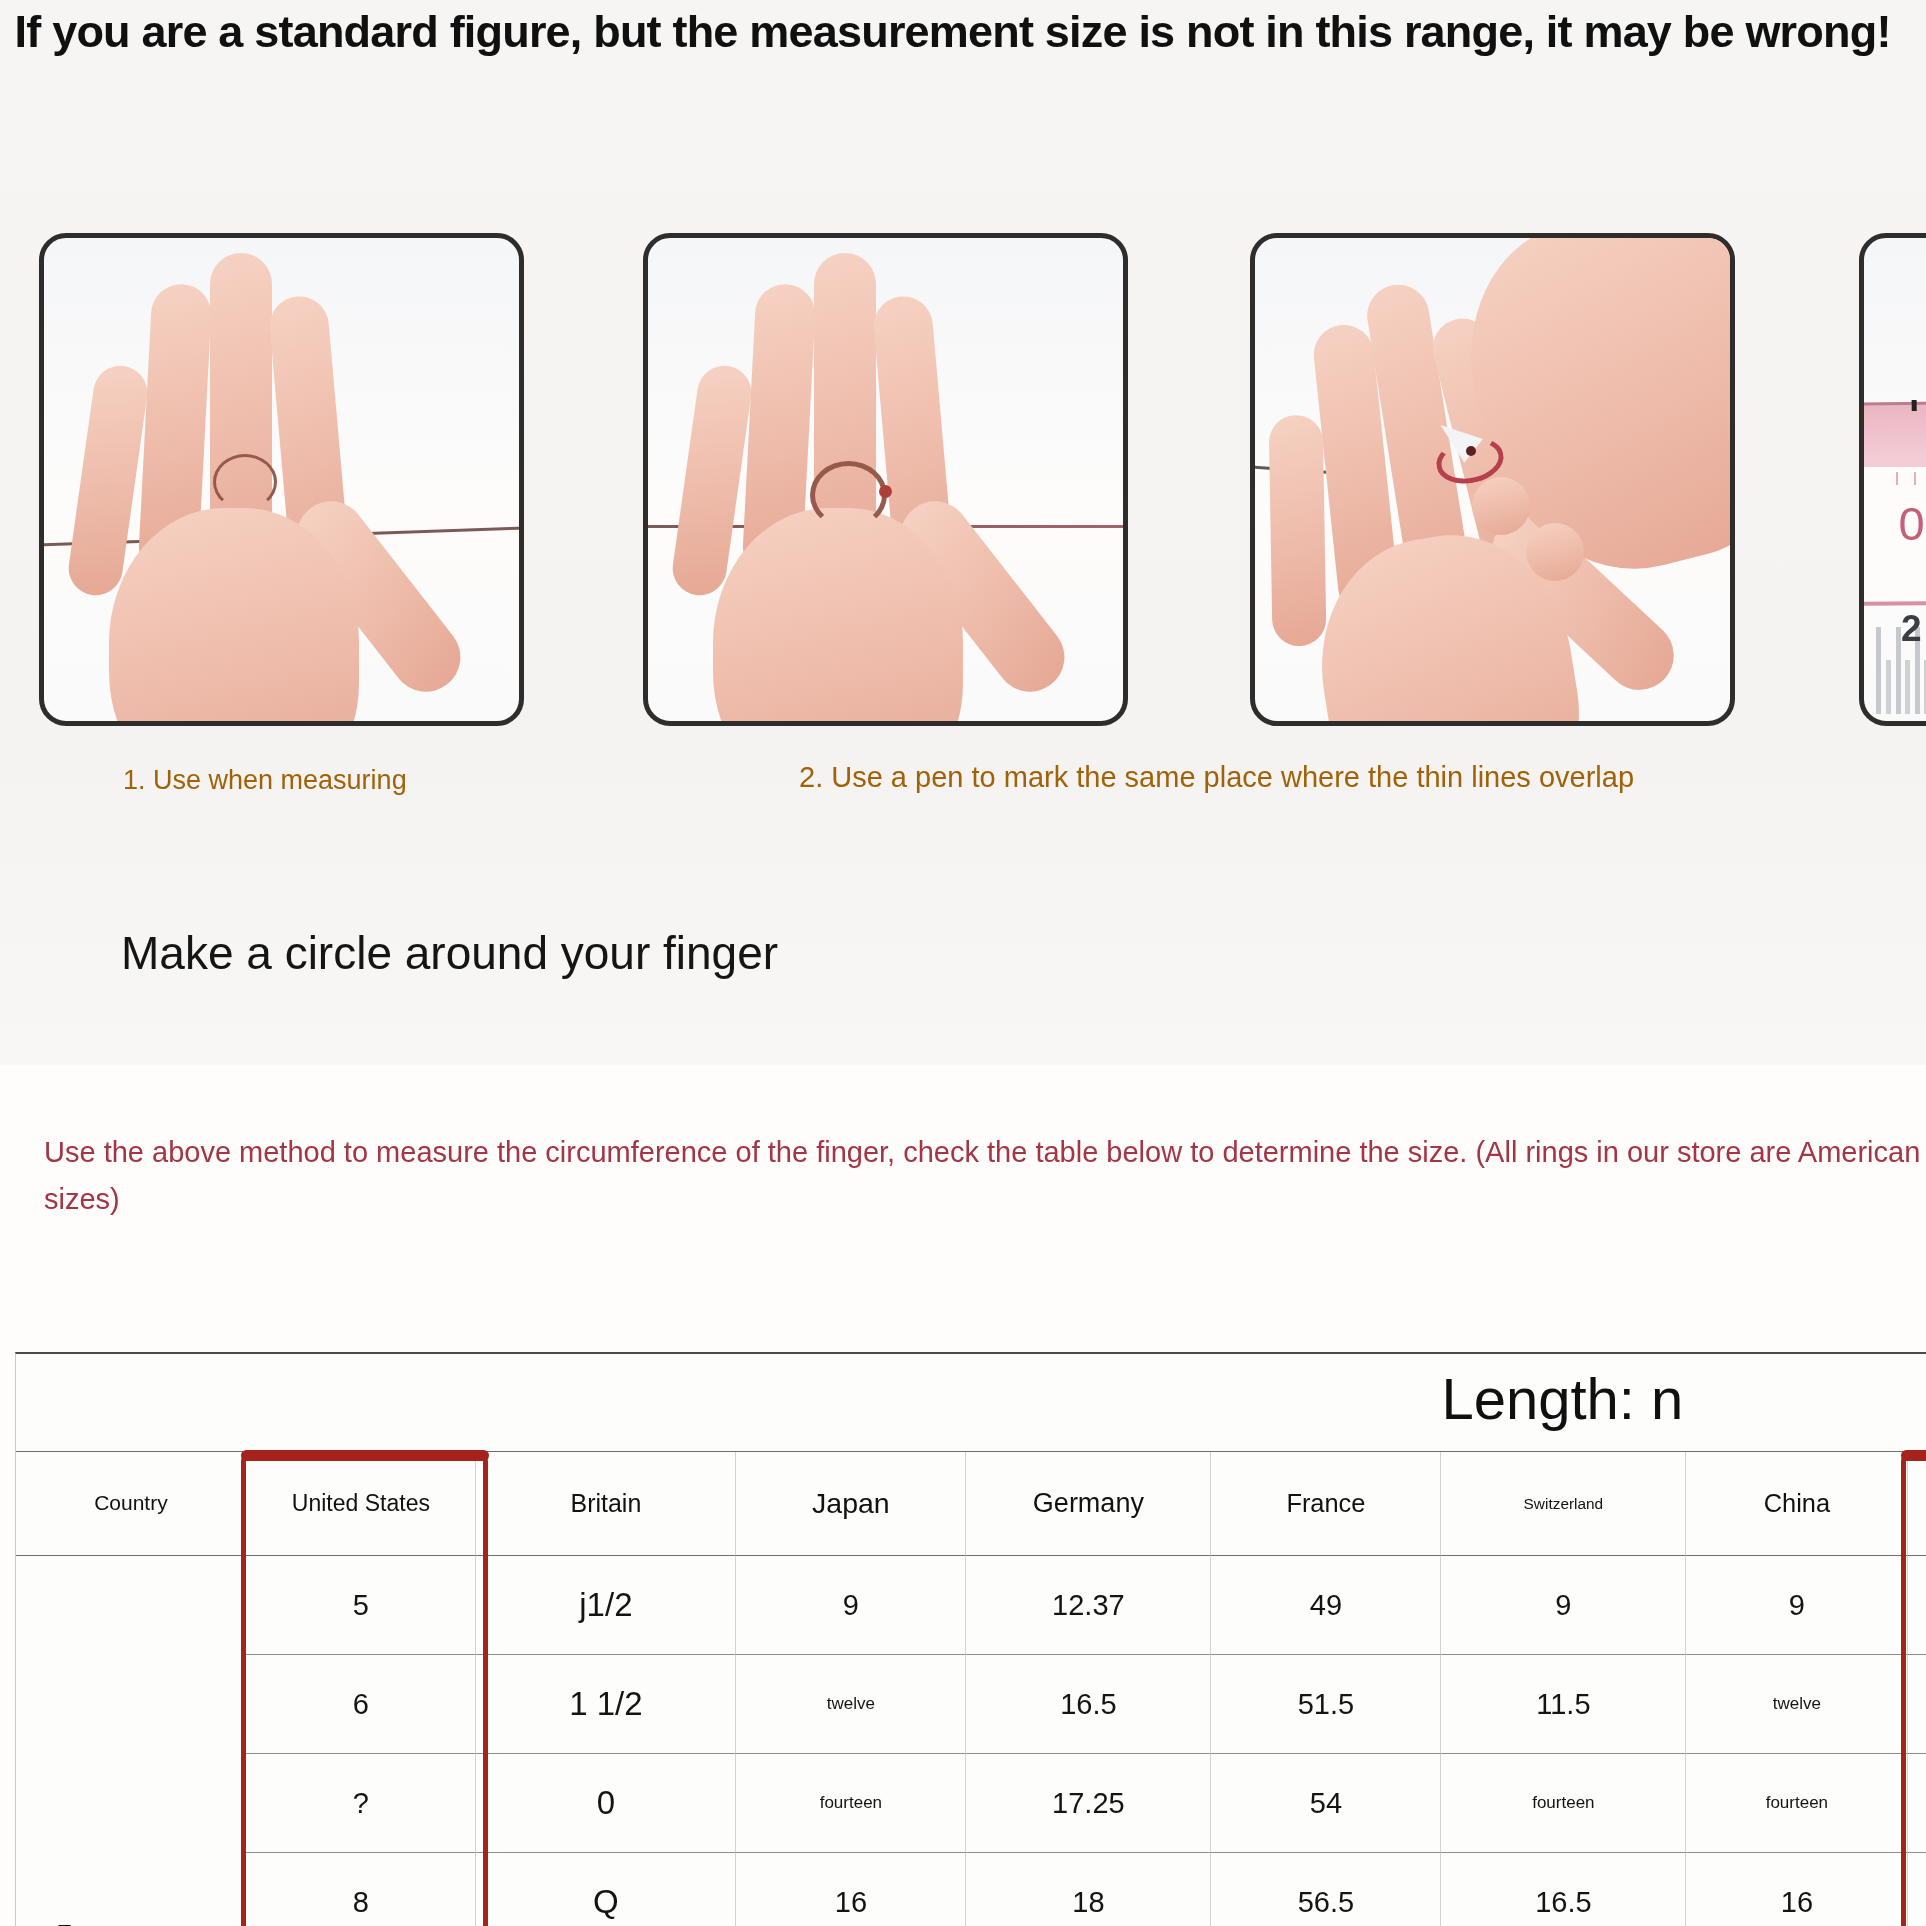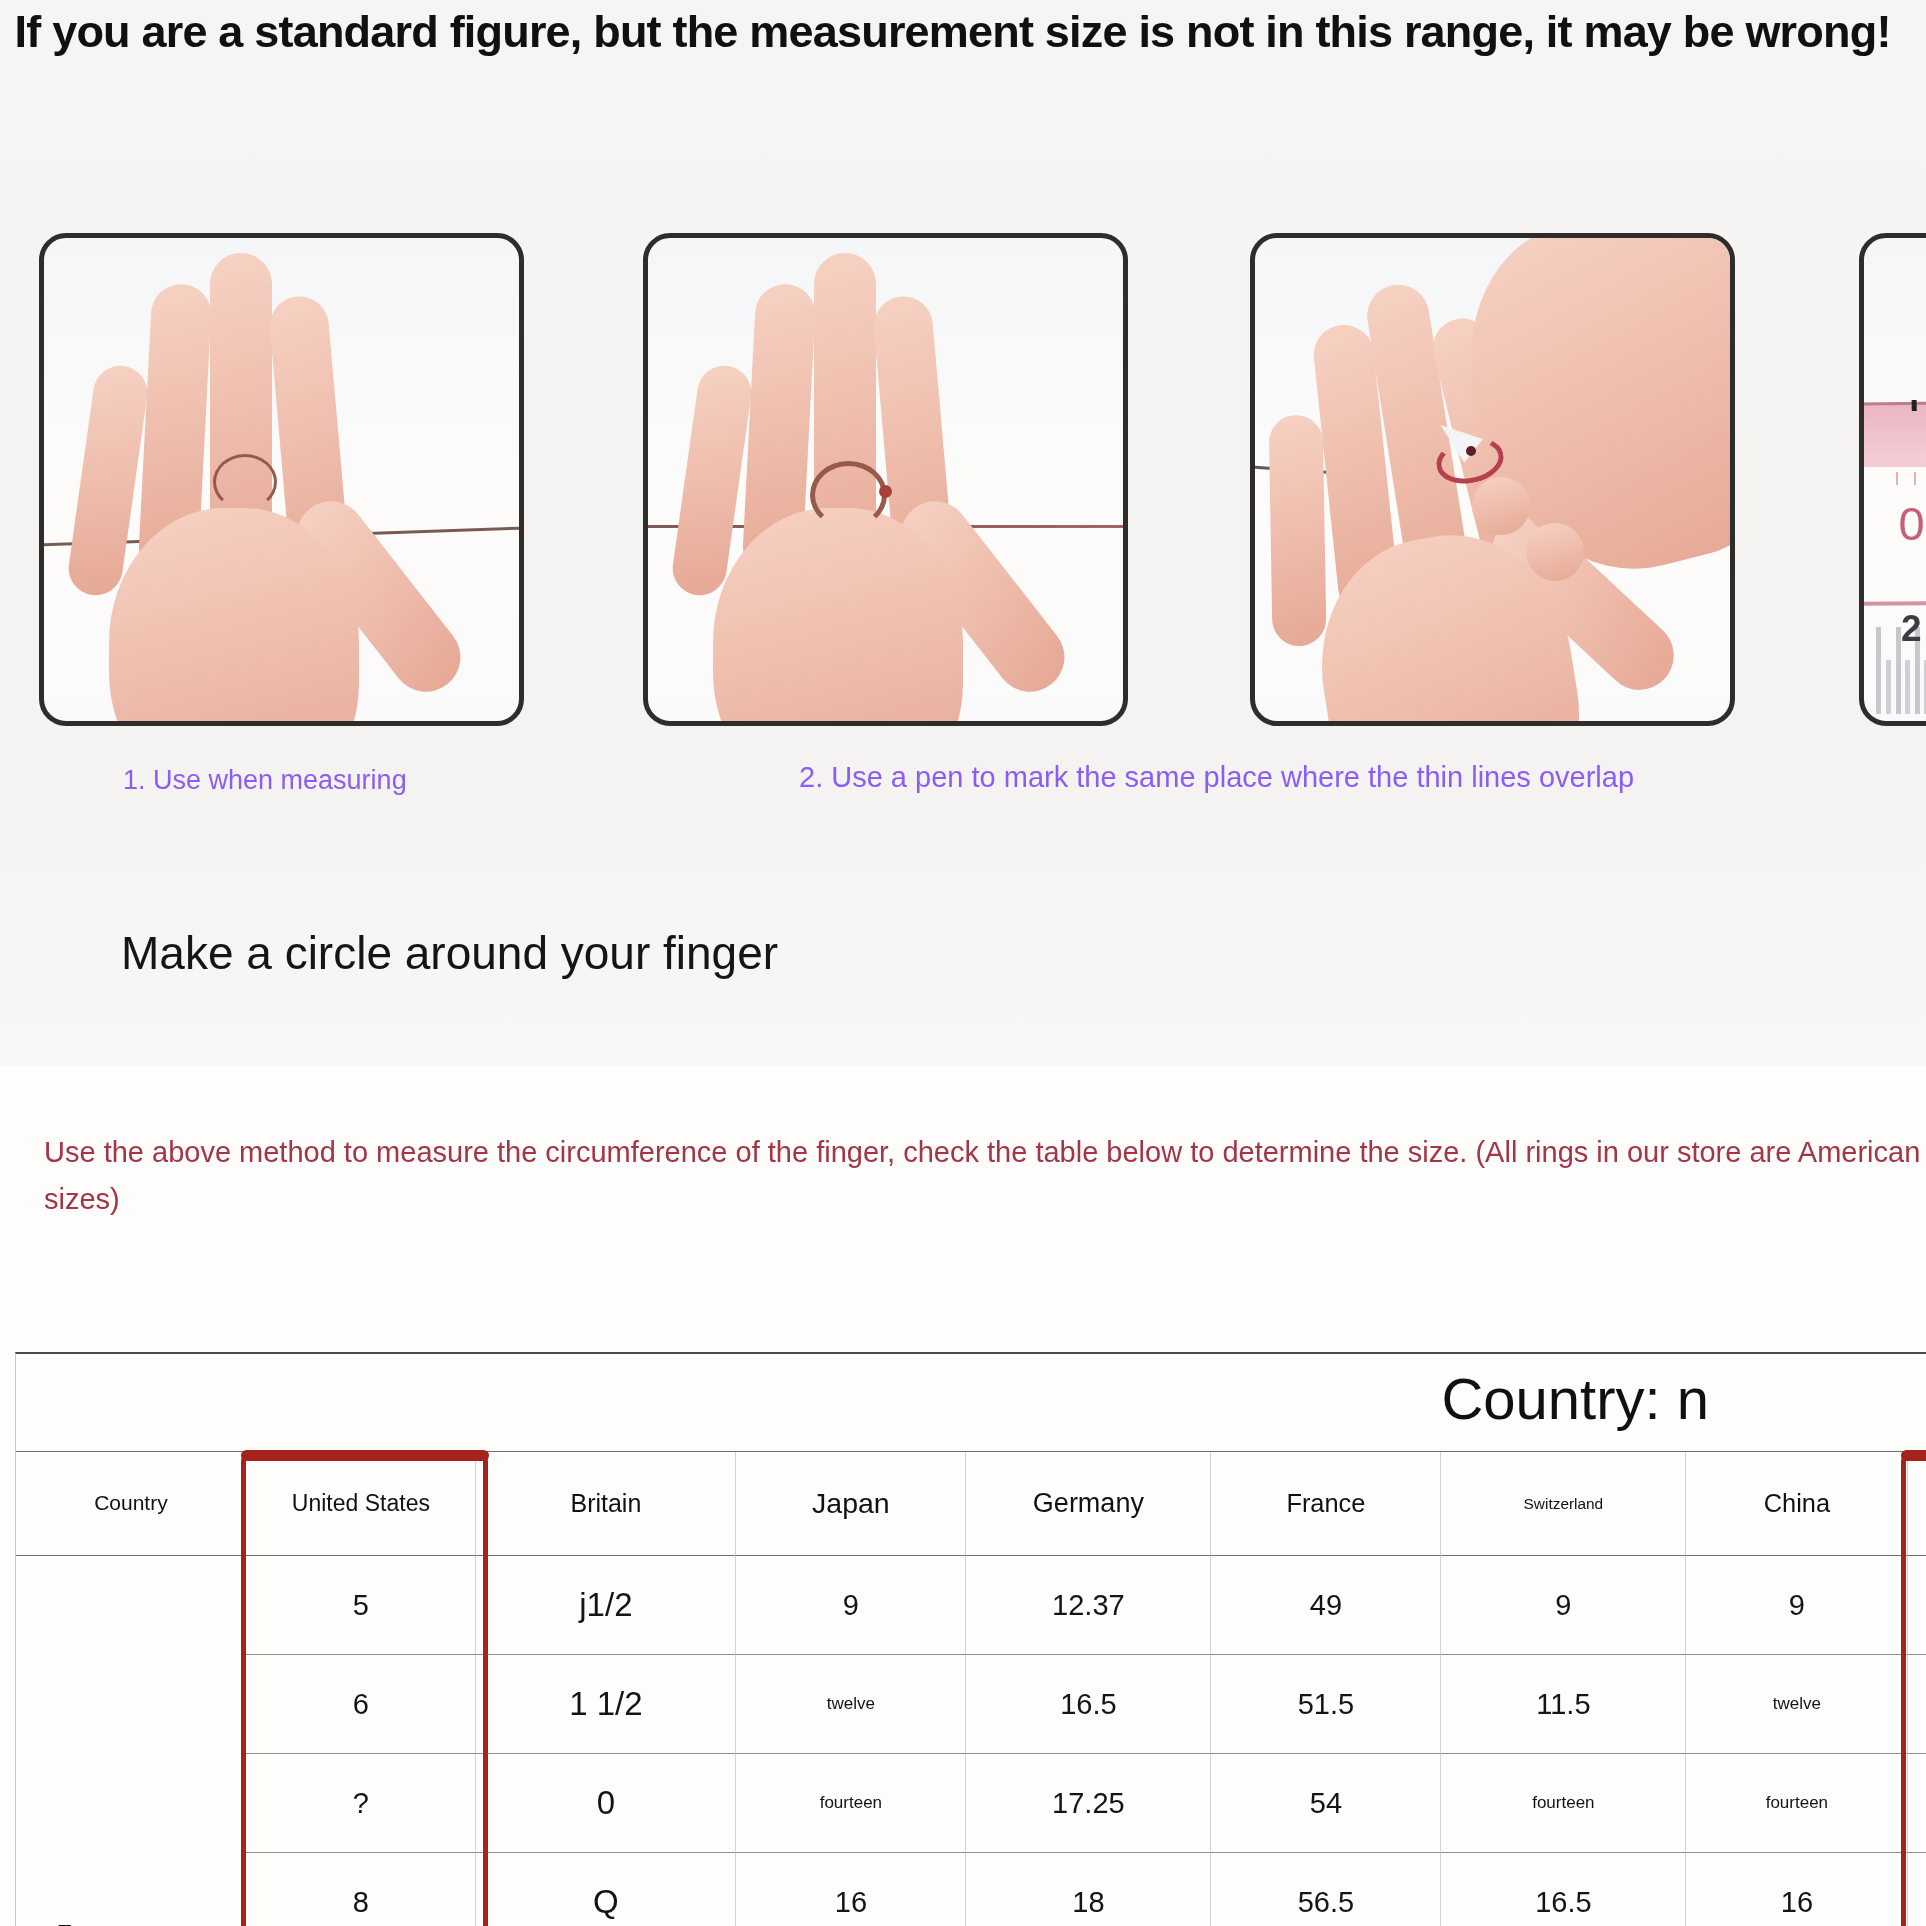--- a/index.html
+++ b/index.html
@@ -67,21 +67,21 @@
           color:#c4607a;font-size:47px;font-weight:500;z-index:3;}
   .pinkline{position:absolute;left:-9.6px;right:-9.6px;top:362px;height:3.9px;background:#d492a4;z-index:2;transform:rotate(-.4deg);}
   .grayruler{position:absolute;left:11.6px;right:3.9px;top:389px;height:87px;z-index:2;
              background:repeating-linear-gradient(90deg,#c5c8cc 0 5px,transparent 5px 19.6px);}
   .grayruler2{position:absolute;left:21.6px;right:3.9px;top:422px;height:54px;z-index:2;
              background:repeating-linear-gradient(90deg,#cdd0d4 0 4.6px,transparent 4.6px 19px);}
   .rglyph{position:absolute;top:370px;z-index:4;font-size:37px;font-weight:700;color:#3a3d42;letter-spacing:2.3px;}
   .rg1{left:37px;}
 
   
-  .cap{position:absolute;color:#8b5cf6;}
+  .cap{position:absolute;color:#a16207;}
   .cap1{left:123px;top:765px;font-size:27px;}
   .cap2{left:799px;top:761px;font-size:29px;}
   .tip1{position:absolute;left:121px;top:842px;font-size:43px;font-weight:500;color:#4e2b2b;}
   .tip2{position:absolute;left:121px;top:926px;font-size:46px;font-weight:500;color:#151515;}
   .note{position:absolute;left:44px;top:1129px;width:2323px;font-size:29px;line-height:1.62;
         color:#a43545;white-space:pre-line;}
 
   
   .tablewrap{position:absolute;left:15.4px;top:1352px;width:2369px;height:997px;}
   .tbl{position:relative;display:grid;width:100%;height:100%;
@@ -195,21 +195,21 @@
   <div class="cap cap2">2. Use a pen to mark the same place where the thin lines overlap</div>
 
   <div class="tip2">Make a circle around your finger</div>
 
   <div class="note">Use the above method to measure the circumference of the finger, check the table below to determine the size. (All rings in our store are American
 sizes)</div>
 
   <div class="tablewrap">
     <div class="tbl">
       <div class="titlerow">
-        <div class="lengthlbl">Country: n</div>
+        <div class="lengthlbl">Length: n</div>
       </div>
 
     <div class="th c0" style="grid-area: 2 / 1;">Country</div>
         <div class="th c1" style="grid-area: 2 / 2;">United States</div>
         <div class="th c2" style="grid-area: 2 / 3;">Britain</div>
         <div class="th c3" style="grid-area: 2 / 4;">Japan</div>
         <div class="th c4" style="grid-area: 2 / 5;">Germany</div>
         <div class="th c5" style="grid-area: 2 / 6;">France</div>
         <div class="th c6" style="grid-area: 2 / 7;">Switzerland</div>
         <div class="th c7" style="grid-area: 2 / 8; text-align: center;">China</div>

